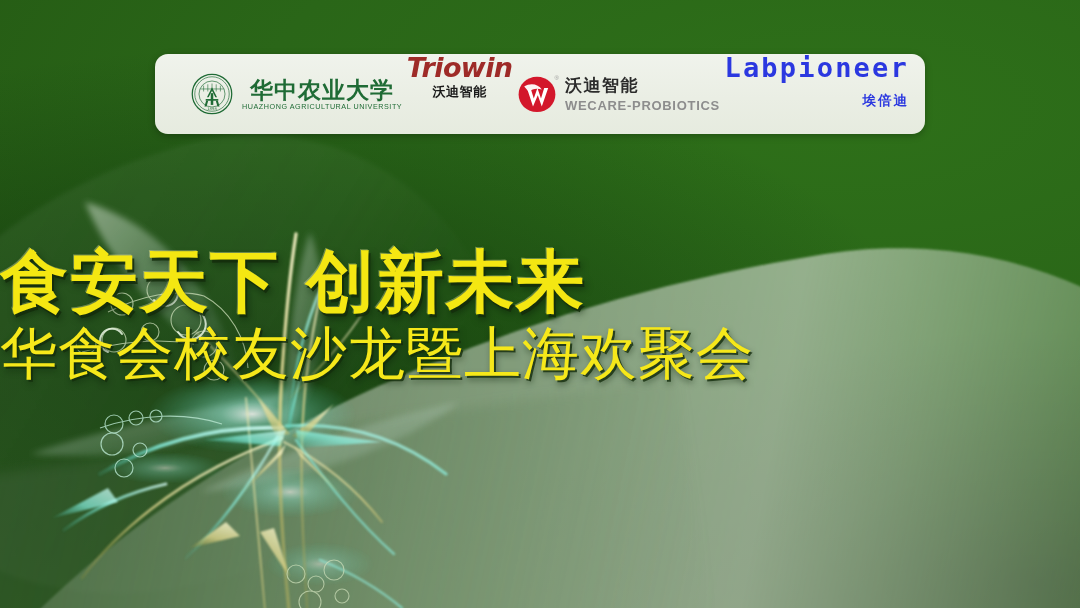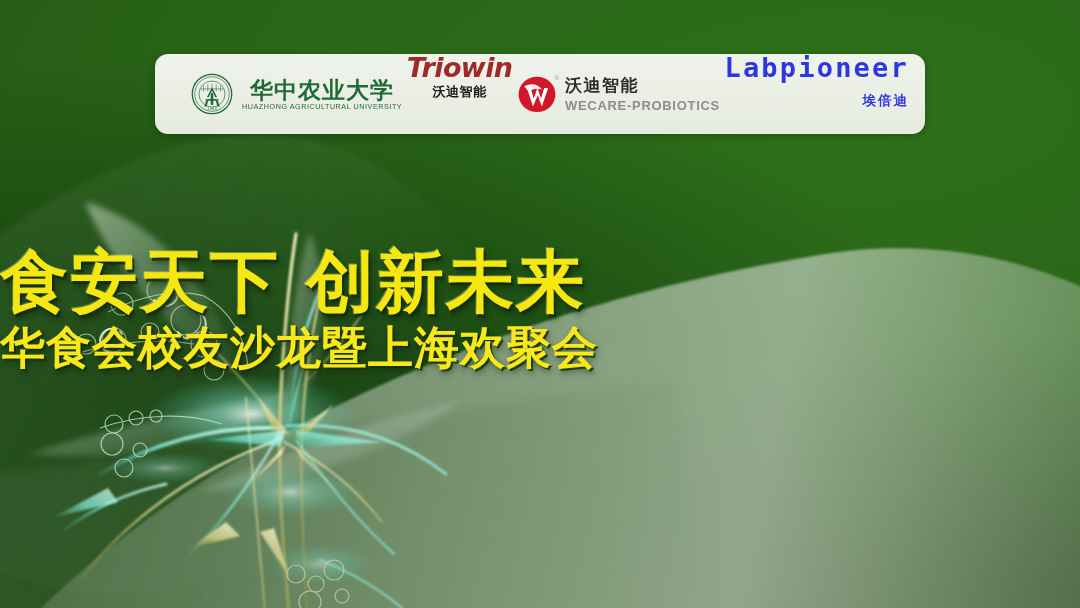--- a/index.html
+++ b/index.html
@@ -147,22 +147,22 @@
     color:#f4e712;
     letter-spacing:2px;
     margin:0;
     text-shadow:
       2px 3px 0 rgba(20,45,12,.85),
       3px 5px 7px rgba(10,30,8,.55),
       -1px -1px 0 rgba(255,250,170,.35);
   }
   .title-sub{
     font-family:"DejaVu Sans","Liberation Sans",sans-serif;
-    font-weight:700;
-    font-size:45px;
+    font-weight:400;
+    font-size:57px;
     line-height:1.05;
     color:#f6e81a;
     letter-spacing:1px;
     margin:6px 0 0 0;
     text-shadow:
       2px 2px 0 rgba(20,45,12,.8),
       2px 4px 6px rgba(10,30,8,.5);
   }
   .sp{display:inline-block;width:26px;}
 </style>

